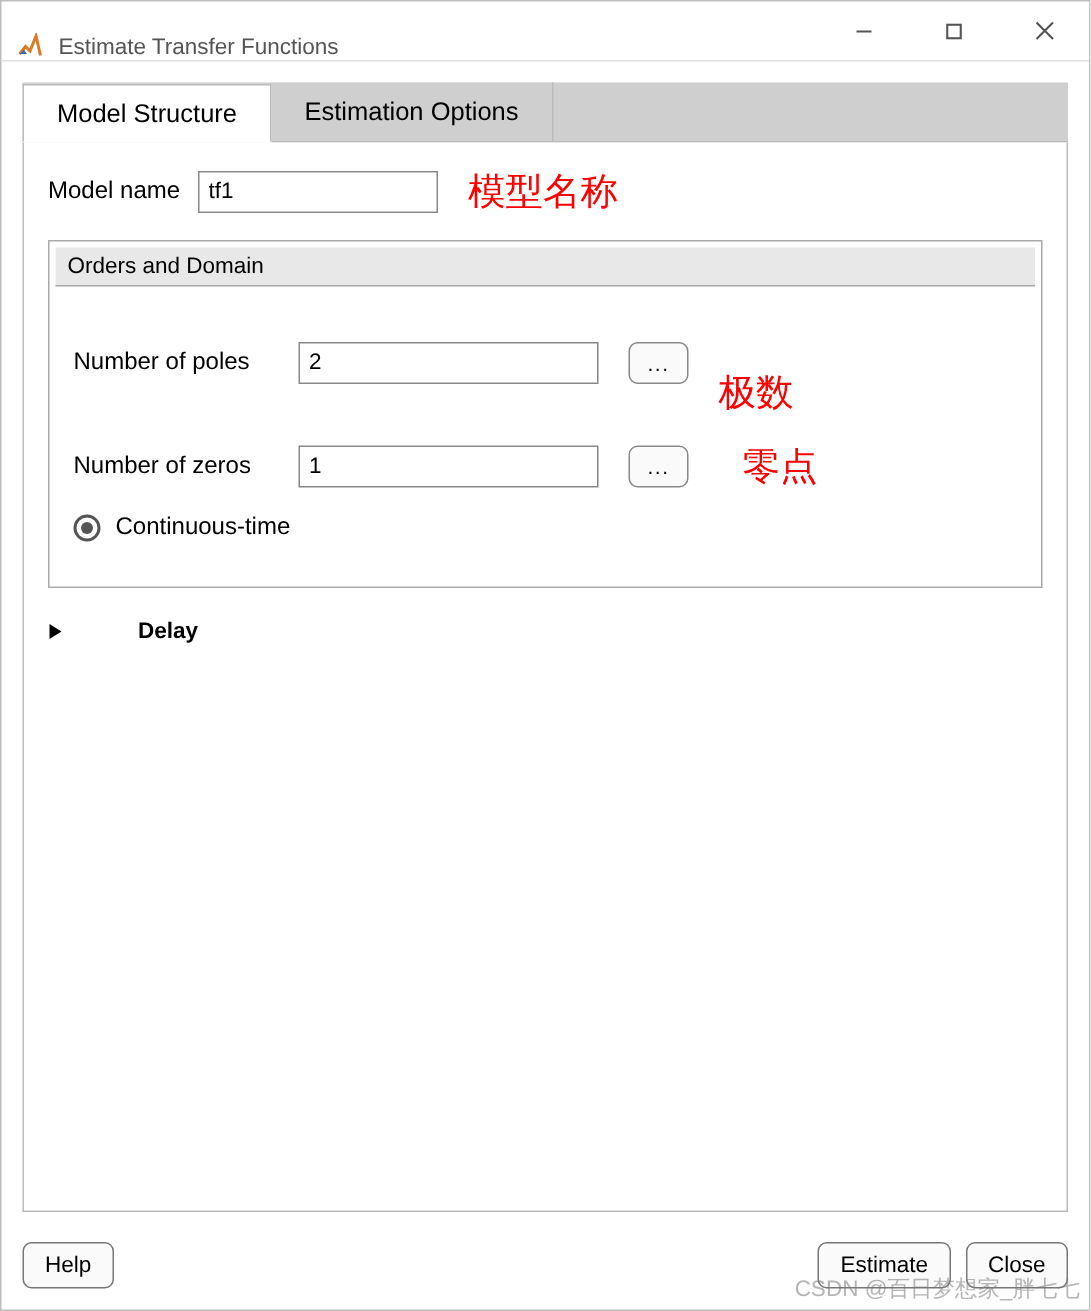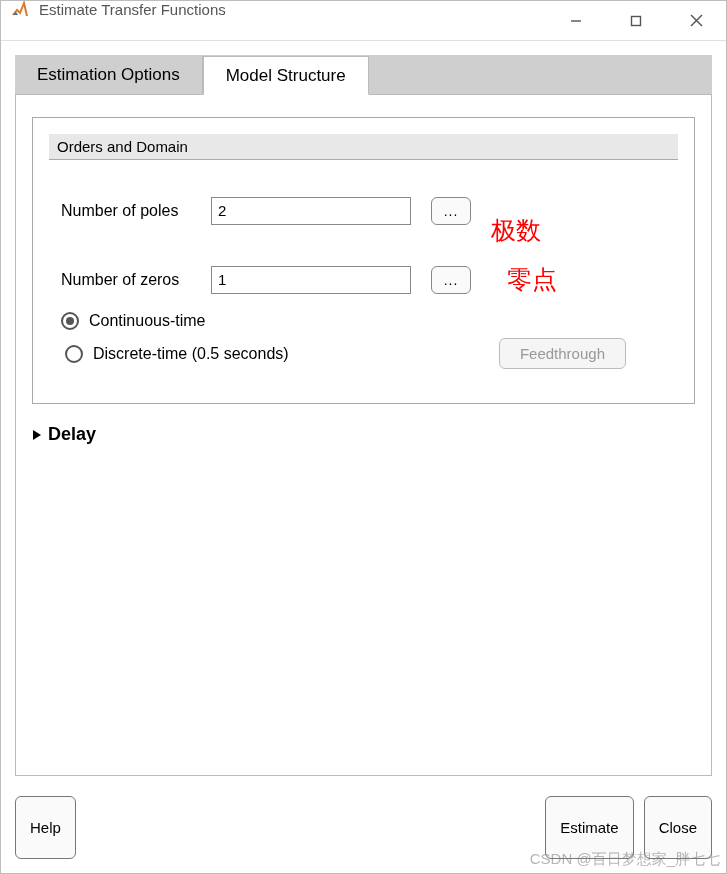--- a/index.html
+++ b/index.html
@@ -15,21 +15,21 @@
     height: 874px;
     background: #fff;
     border: 1px solid #bdbdbd;
     position: relative;
     display: flex;
     flex-direction: column;
   }
   .titlebar {
     height: 40px;
     display: flex;
-    align-items: flex-start;
+    align-items: flex-end;
     border-bottom: 1px solid #e0e0e0;
     padding-left: 10px;
   }
   .app-icon {
     width: 18px; height: 18px;
     margin-right: 10px;
     display: inline-flex;
     align-items: center;
     justify-content: center;
   }
@@ -105,21 +105,21 @@
     height: 28px;
     border: 1px solid #888;
     padding: 2px 6px;
     font-size: 15px;
     background: #fff;
   }
 
   .fieldset {
     border: 1px solid #aaa;
     margin-top: 6px;
-    padding: 16px;
+    padding: 4px;
   }
   .fs-header {
     background: #e8e8e8;
     border-bottom: 1px solid #aaa;
     padding: 4px 8px;
     font-size: 15px;
   }
   .fs-body {
     padding: 14px 12px 18px 12px;
   }
@@ -193,33 +193,34 @@
     align-items: center;
     margin-top: 20px;
     cursor: default;
   }
   .triangle {
     margin-right: 6px;
     display: inline-flex;
   }
   .delay-text {
     font-weight: bold;
-    font-size: 18px;
+    font-size: 15px;
+    margin-left: 44px;
   }
 
   .btnbar {
     display: flex;
     padding: 10px 14px 14px 14px;
     align-items: center;
   }
   .push-btn {
     border: 1px solid #777;
     border-radius: 6px;
     background: #fafafa;
-    padding: 22px 14px;
+    padding: 6px 14px;
     font-size: 15px;
     cursor: pointer;
   }
   .spacer { flex: 1; }
 
   .annot {
     position: absolute;
     color: #ff0000;
     font-size: 25px;
     font-family: "Microsoft YaHei", "SimSun", sans-serif;
@@ -264,30 +265,35 @@
             <line x1="1" y1="1" x2="12" y2="12" stroke="#555" stroke-width="1.4"></line>
             <line x1="12" y1="1" x2="1" y2="12" stroke="#555" stroke-width="1.4"></line>
           </svg>
       </div>
     </div>
   </div>
 
   <div class="content">
 
     <div class="tabbar">
+      <div class="tab active">
+        <span>Model Structure</span>
+      </div>
       <div class="tab">
         <span>Estimation Options</span>
       </div>
-      <div class="tab active">
-        <span>Model Structure</span>
-      </div>
     </div>
 
     <div class="tab-panel">
 
+      <div class="row">
+        <span class="label" style="width:100px;">Model name</span>
+        <input class="input" style="width: 160px;" value="tf1">
+        <span class="annot" style="position:static; margin-left:20px;">模型名称</span>
+      </div>
 
       <div class="fieldset">
         <div class="fs-header">Orders and Domain</div>
         <div class="fs-body">
 
           <div class="order-row">
             <span class="lbl">Number of poles</span>
             <input class="input" value="2" style="">
             <div class="ellipsis-btn">
               <span>...</span>
@@ -304,29 +310,20 @@
             <span class="annot" style="position:static; margin-left:36px;">零点</span>
           </div>
 
           <div class="radio-group">
             <div class="radio-row">
               <span class="radio-outer">
                   <span class="radio-inner"></span>
                 </span>
               <span>Continuous-time</span>
             </div>
-            <div class="radio-line">
-              <div class="radio-row" style="margin:0 0 0 4px;">
-                <span class="radio-outer"></span>
-                <span>Discrete-time (0.5 seconds)</span>
-              </div>
-              <div class="feedthrough-btn">
-                <span>Feedthrough</span>
-              </div>
-            </div>
           </div>
 
         </div>
       </div>
 
       <div class="delay-row">
         <span class="triangle">
           <svg width="10" height="12" viewBox="0 0 10 12">
               <polygon points="1,1 9,6 1,11" fill="#000"></polygon>
             </svg>

